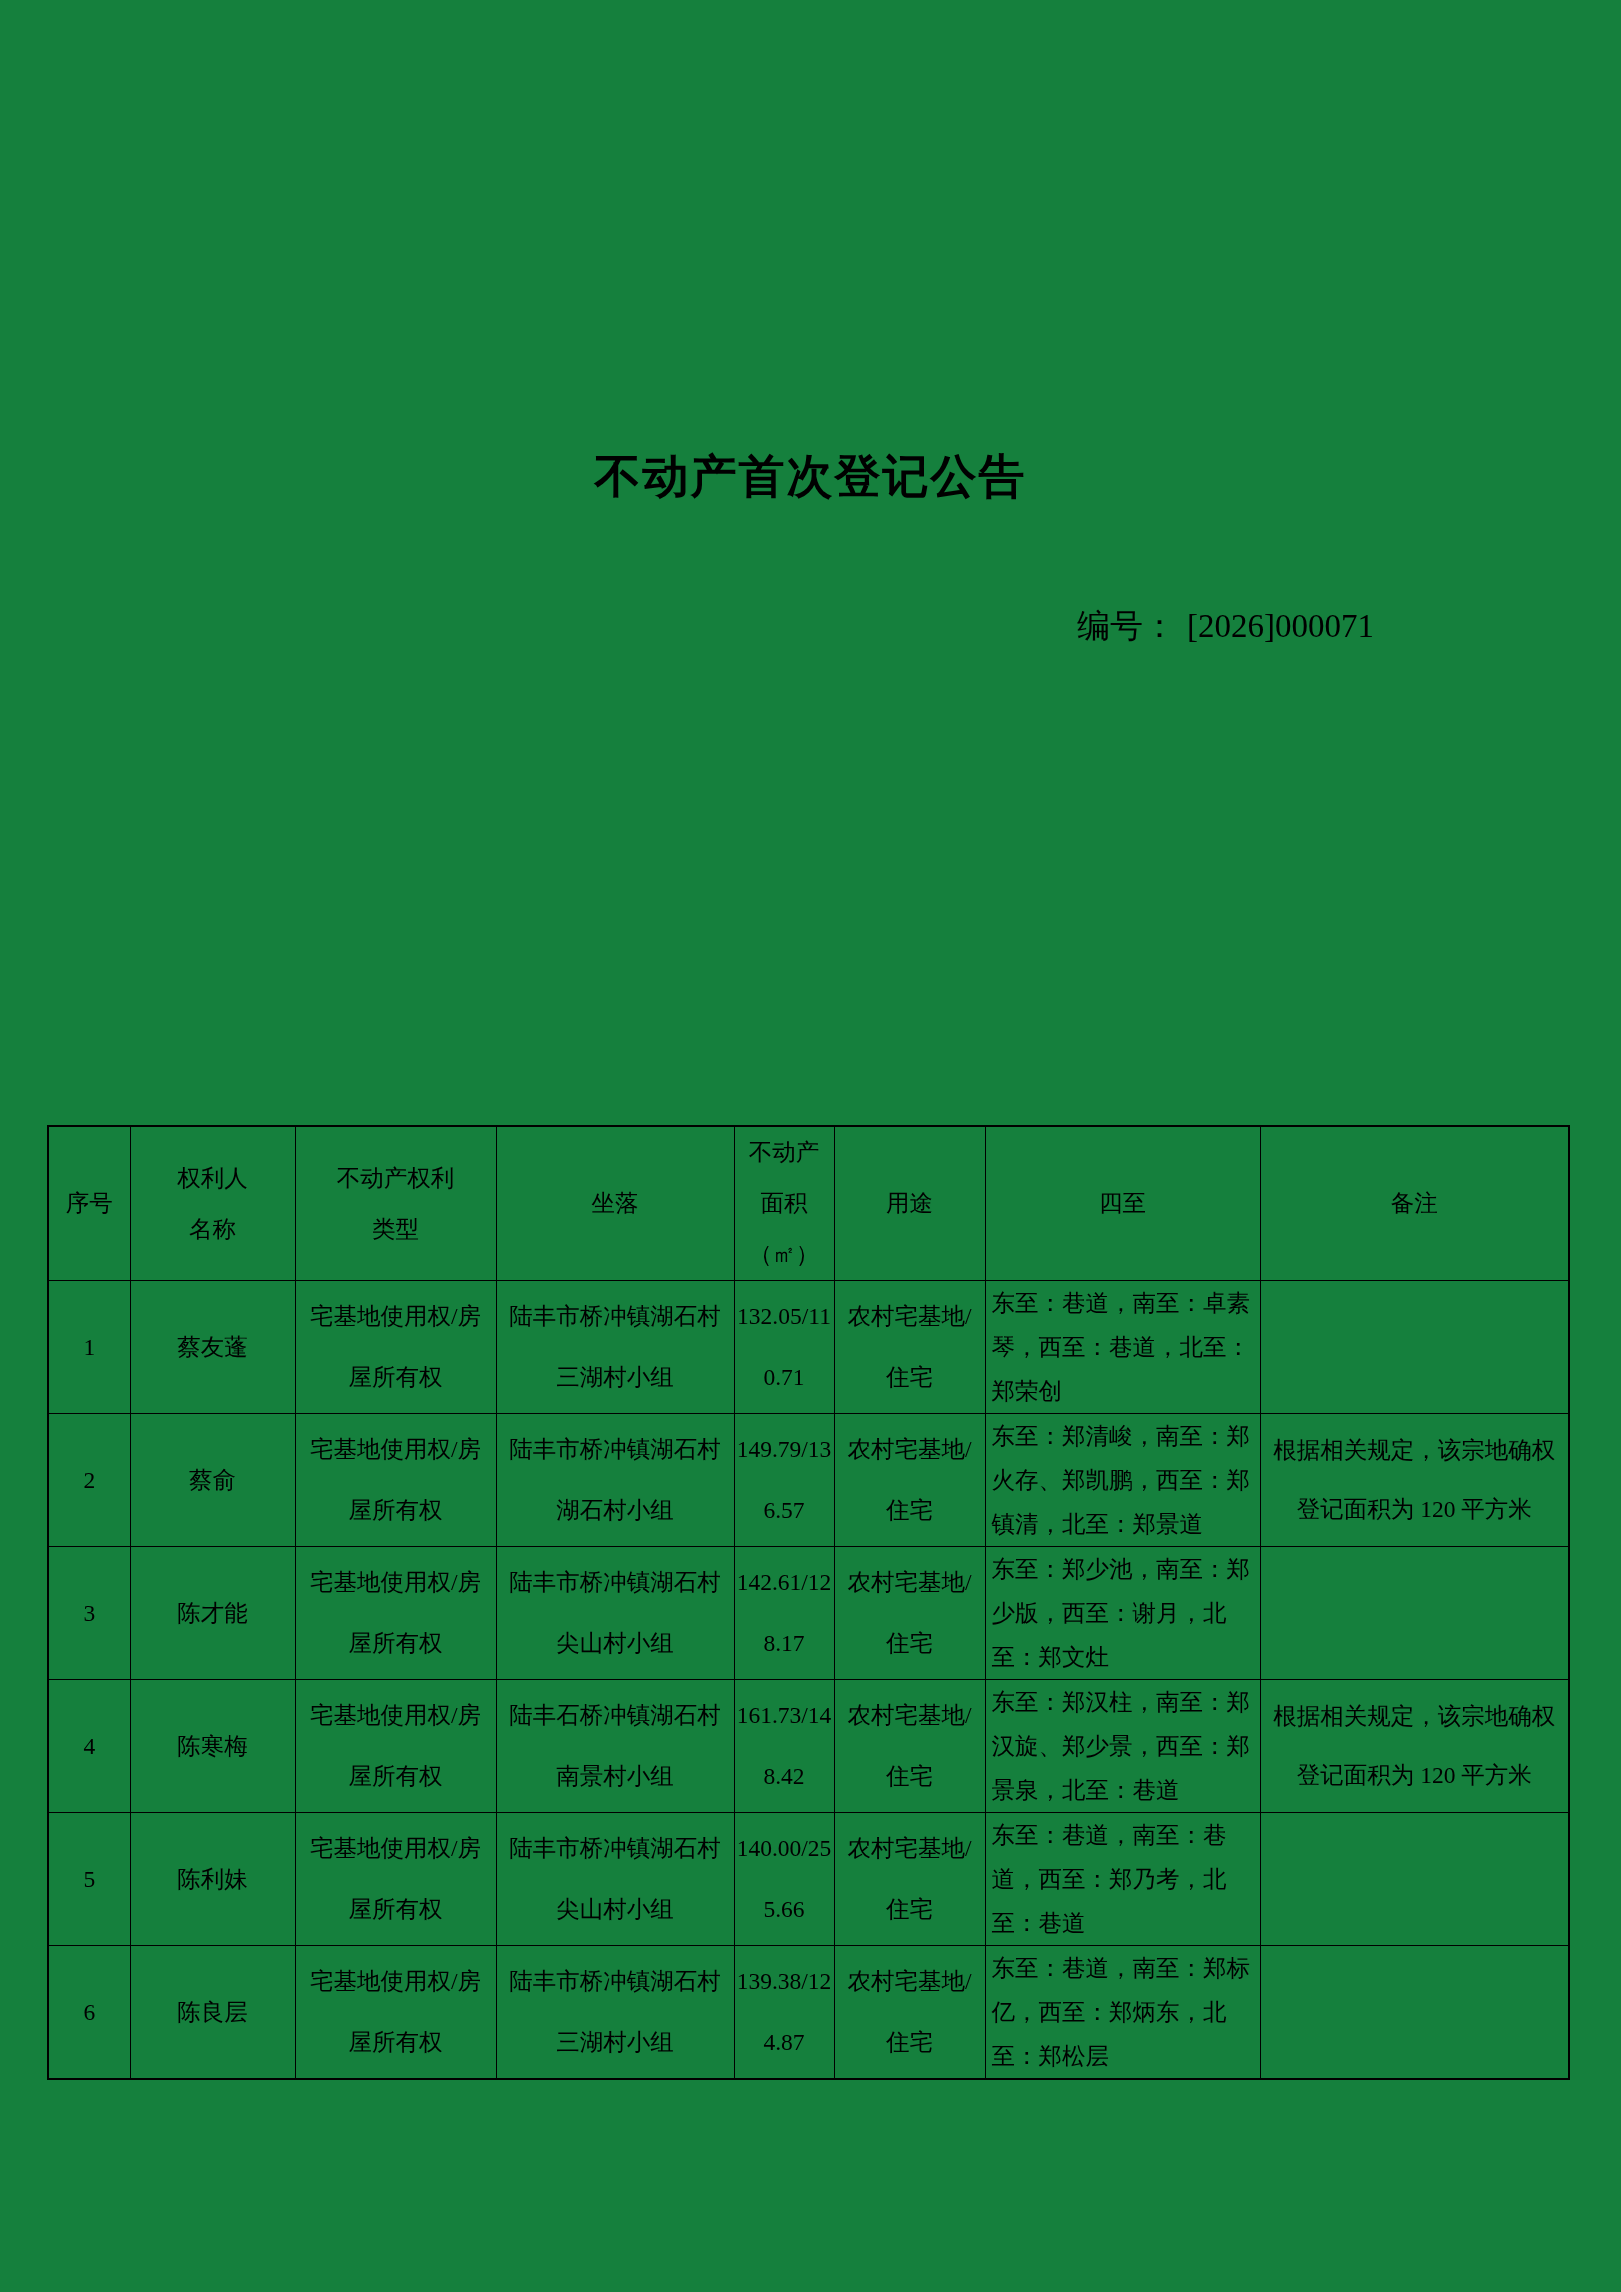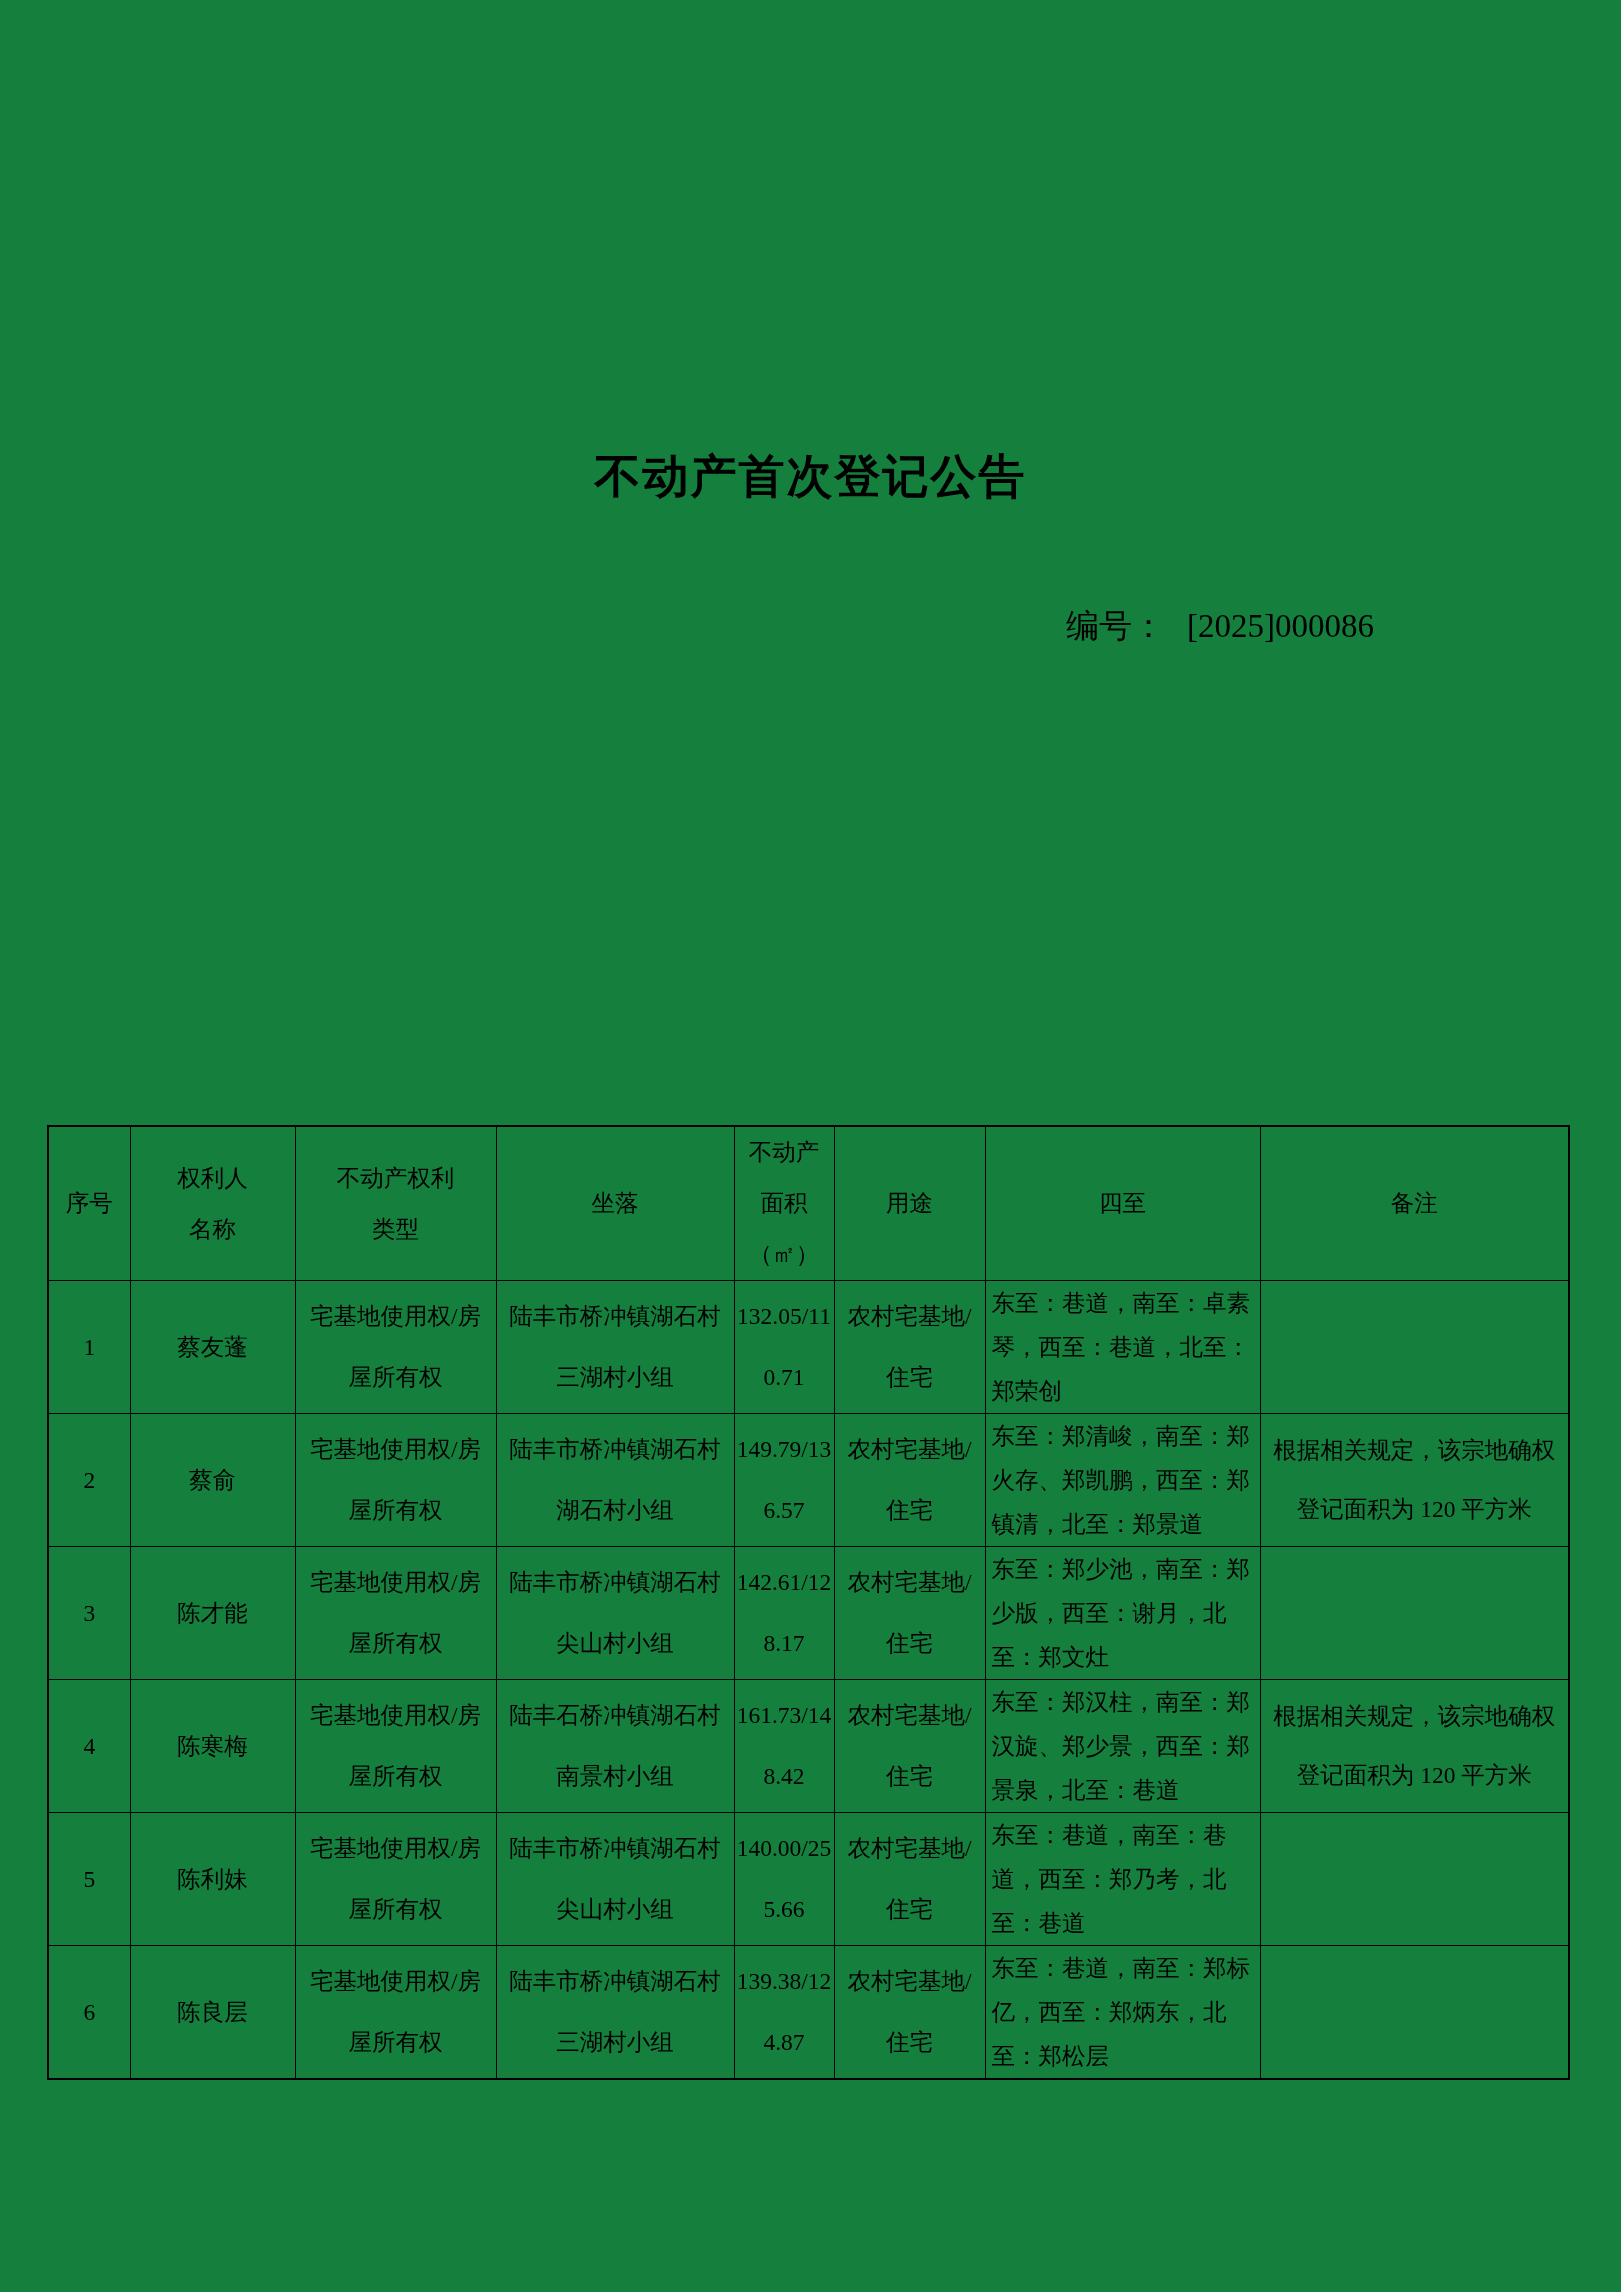--- a/index.html
+++ b/index.html
@@ -23,21 +23,21 @@
     font-weight: 700;
     letter-spacing: 2px;
   }
   .doc-number {
     position: absolute;
     top: 604px;
     right: 247px;
     font-size: 33px;
     white-space: nowrap;
   }
-  .doc-number .label { margin-right: 22px; font-family: Liberation Serif, serif; }
+  .doc-number .label { margin-right: 11px; font-family: Liberation Serif, serif; }
   .body-text {
     position: absolute;
     top: 737px;
     left: 162px;
     width: 1298px;
     margin: 0;
     font-size: 33px;
     line-height: 69px;
     text-align: justify;
     text-indent: 67px;
@@ -94,21 +94,21 @@
   }
 </style>
 </head>
 <body>
 
 <div class="page">
 
   <h1 class="title">不动产首次登记公告</h1>
 
   <div class="doc-number">
-    <span class="label">编号：</span><span>[2025]000086</span>
+    <span class="label">编号：</span><span>[2026]000071</span>
   </div>
 
 
   <table class="announcement-table">
     <colgroup>
       <col class="c0">
         <col class="c1">
         <col class="c2">
         <col class="c3">
       <col class="c4">

